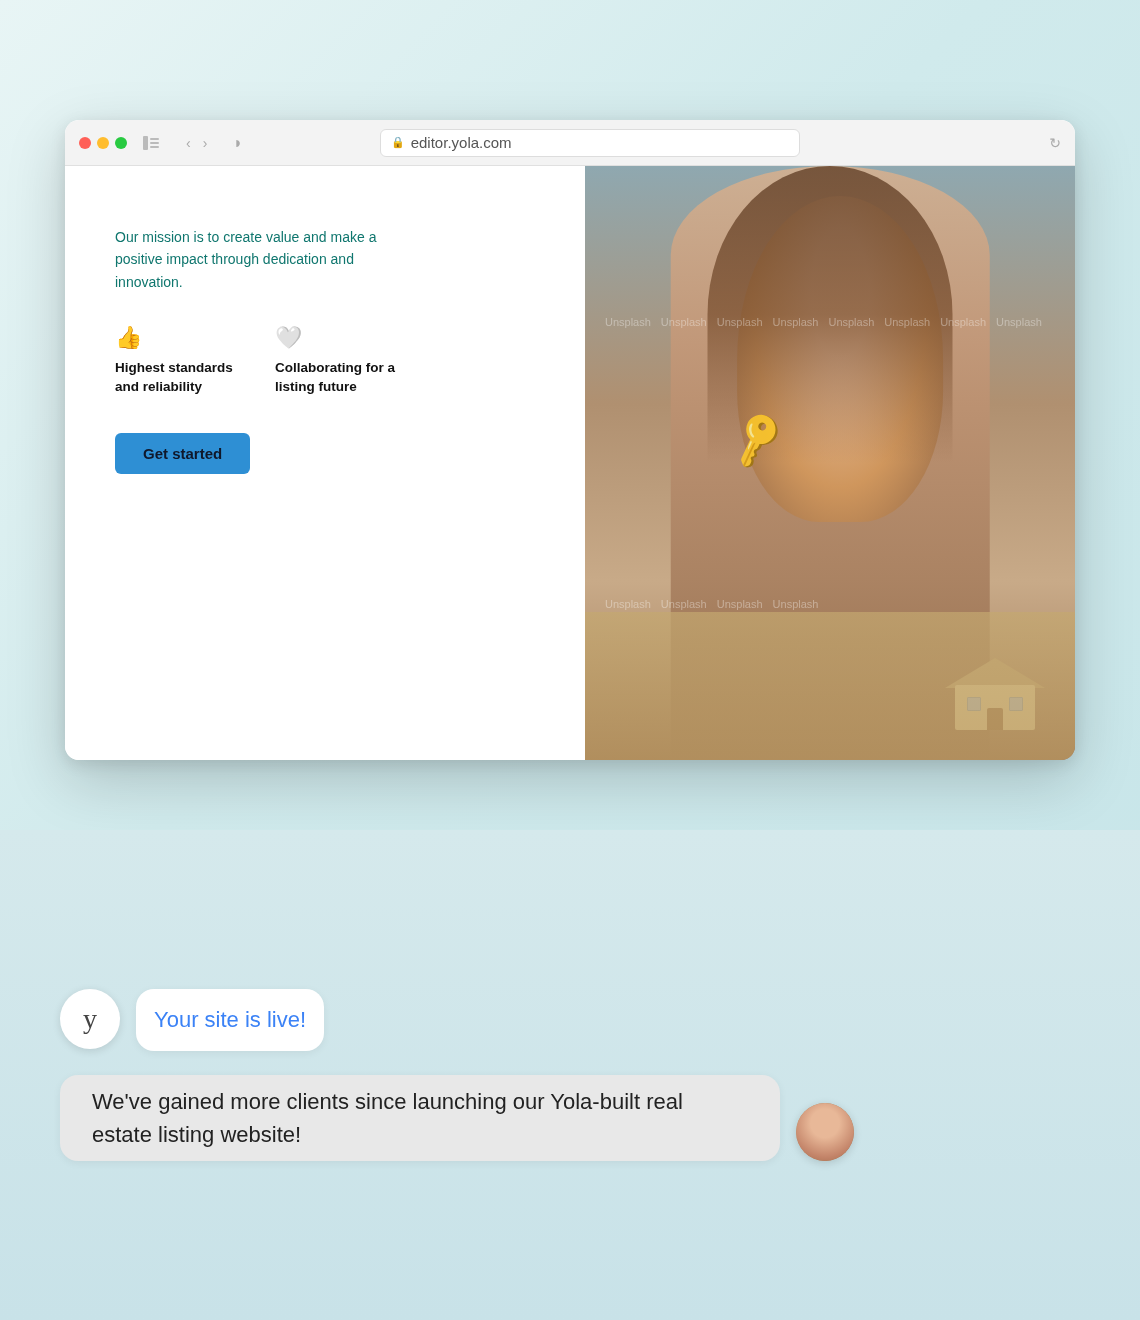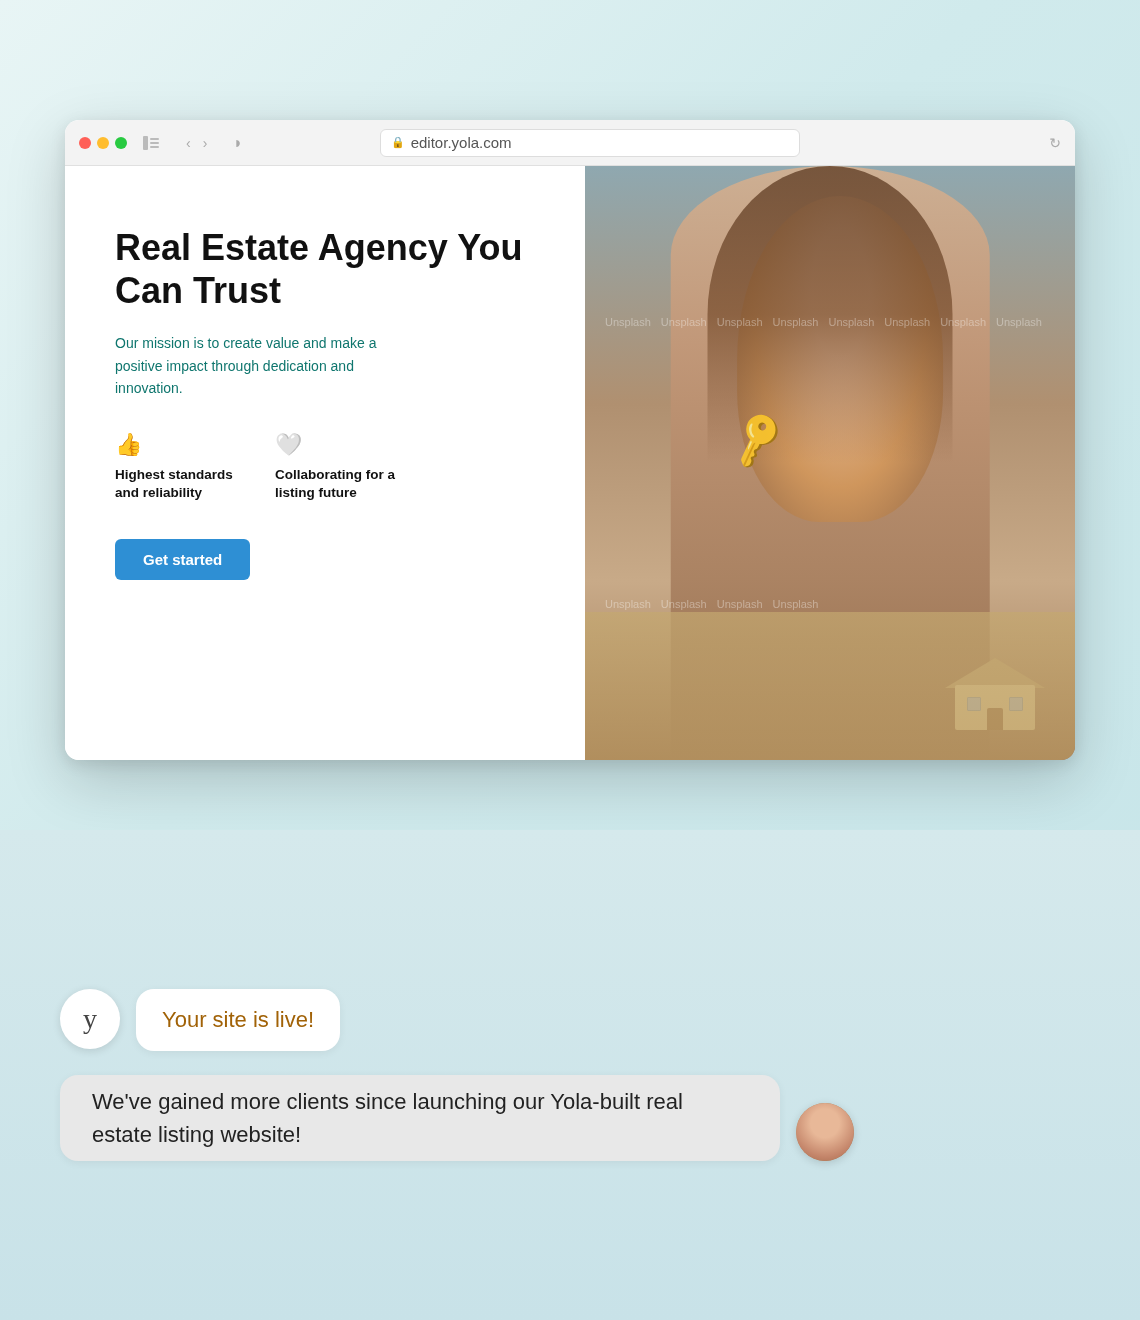--- a/index.html
+++ b/index.html
@@ -155,21 +155,21 @@
     .feature-label {
       font-size: 13.5px;
       font-weight: 700;
       color: #111;
       line-height: 1.4;
       max-width: 120px;
     }
 
     .cta-button {
       background: #2e8fd4;
-      color: #ffffff;
+      color: #0f172a;
       border: none;
       border-radius: 6px;
       padding: 12px 28px;
       font-size: 15px;
       font-weight: 600;
       cursor: pointer;
     }
 
     
     .content-right {
@@ -286,24 +286,24 @@
       font-weight: 400;
       color: #444;
       flex-shrink: 0;
       box-shadow: 0 2px 8px rgba(0,0,0,0.12);
       font-family: Georgia, serif;
     }
 
     .bubble-white {
       background: #fff;
       border-radius: 18px;
-      padding: 18px 26px;
+      padding: 18px 18px;
       font-size: 22px;
       font-weight: 500;
-      color: #a16207;
+      color: #3b82f6;
       box-shadow: 0 2px 8px rgba(0,0,0,0.06);
       max-width: 320px;
     }
 
     .chat-bubble-right {
       display: flex;
       align-items: flex-end;
       gap: 16px;
       margin-left: 0;
     }
@@ -367,21 +367,20 @@
     <div class="url-bar">
       <span class="lock-icon">🔒</span>
       <span class="url-text">editor.yola.com</span>
     </div>
     <div class="reload-btn">↻</div>
   </div>
 
   <div class="browser-content">
 
     <div class="content-left">
-      <h1 class="hero-title">Real Estate Agency You Can Trust</h1>
       <p class="hero-desc">Our mission is to create value and make a positive impact through dedication and innovation.</p>
 
       <div class="features-row">
         <div class="feature-item">
           <span class="feature-icon">👍</span>
           <span class="feature-label">Highest standards and reliability</span>
         </div>
         <div class="feature-item">
           <span class="feature-icon">🤍</span>
           <span class="feature-label">Collaborating for a listing future</span>

